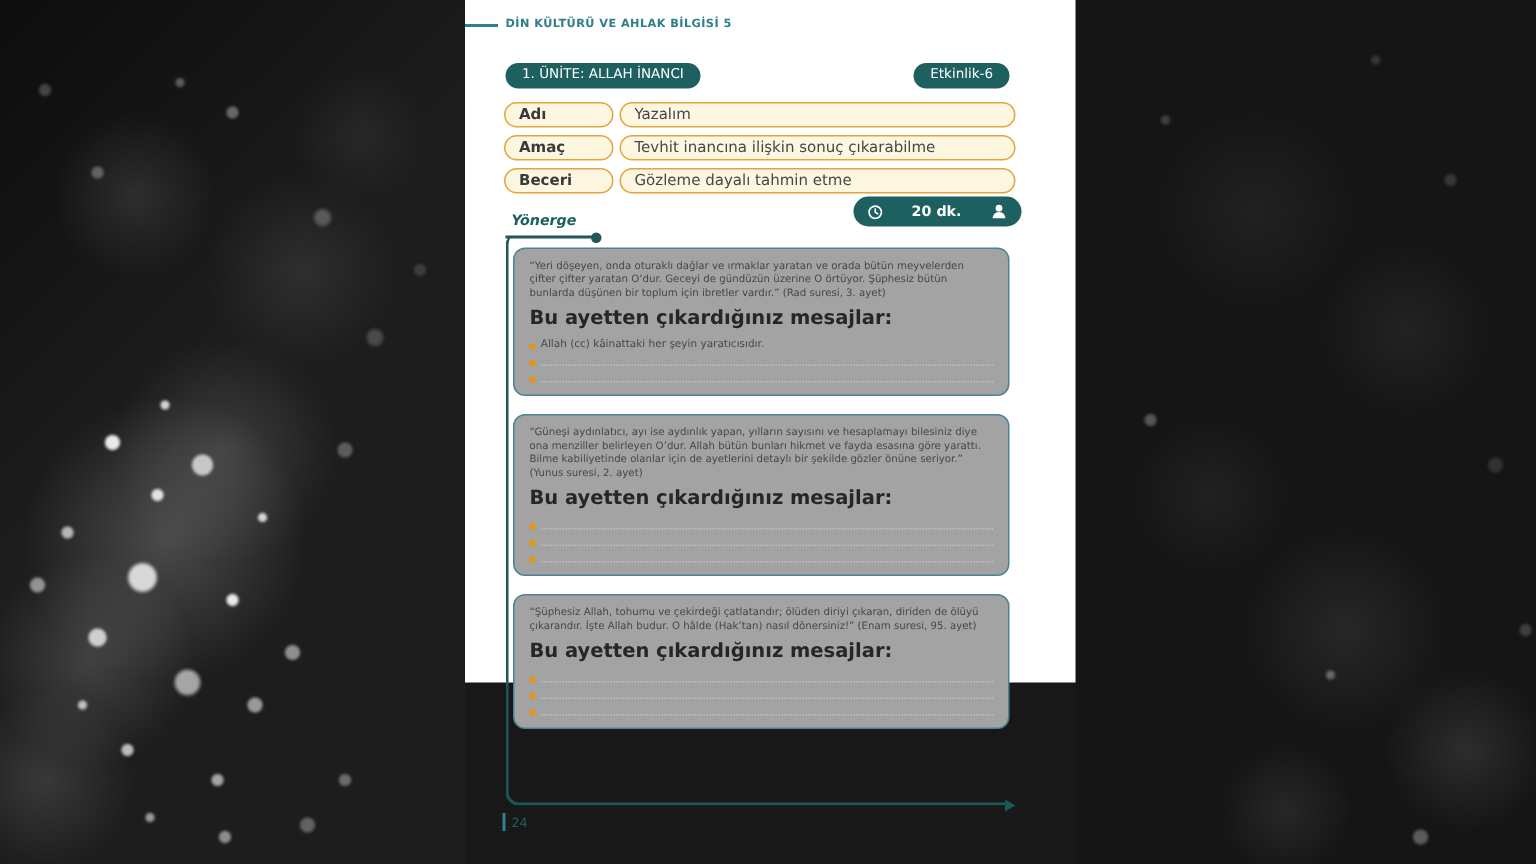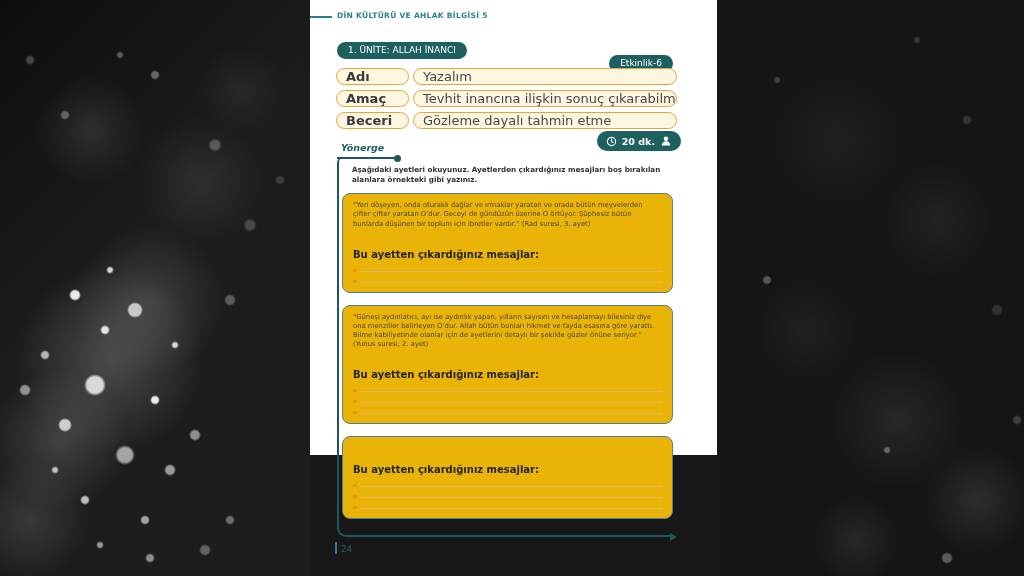--- a/index.html
+++ b/index.html
@@ -95,36 +95,36 @@
     font-size: 7.5px; font-weight: bold; letter-spacing: .3px; color: #2e7f8a;
   }
 
   .badge {
     position: absolute; height: 17px; line-height: 17px;
     background: #1e6060; color: #ffffff;
     font-weight: normal; font-size: 9px;
     border-radius: 9px; padding: 0 11px; white-space: nowrap;
   }
   .unit-badge { left: 27px; top: 42px; }
-  .activity-badge { right: 44px; top: 55px; text-align: center; }
+  .activity-badge { right: 44px; top: 42px; text-align: center; }
 
   .meta-row { position: absolute; left: 26px; height: 17px; }
   .meta-row.r0 { top: 68px; } .meta-row.r1 { top: 90px; } .meta-row.r2 { top: 112px; }
   .pill {
     position: absolute; top: 0; height: 17px; line-height: 15px;
     background: #fdf6e0; border: 1.4px solid #e5a33c; border-radius: 9px;
-    font-size: 13px; color: #474747; padding: 0 9px; white-space: nowrap; overflow: hidden;
+    font-size: 10px; color: #474747; padding: 0 9px; white-space: nowrap; overflow: hidden;
   }
   .pill.label { left: 0; width: 73px; font-weight: bold; color: #3a3a3a; }
   .pill.value { left: 77px; width: 264px; }
 
   .duration-badge {
     position: absolute; right: 36px; top: 131px; height: 20px;
     background: #1e6060; border-radius: 10px;
-    display: flex; align-items: center; gap: 5px; padding: 0 9px;
+    display: flex; align-items: center; gap: 19px; padding: 0 9px;
     color: #fff; font-weight: bold; font-size: 9.5px; white-space: nowrap;
   }
   .duration-badge svg { display: block; }
 
   .directive-label {
     position: absolute; left: 31px; top: 142px;
     font-size: 9.5px; font-weight: bold; color: #1e6060; font-style: italic;
   }
   .rail-top { position: absolute; left: 27px; top: 157px; width: 60px; height: 2px; background: #1e5757; }
   .rail-dot { position: absolute; left: 84px; top: 154.5px; width: 7px; height: 7px; border-radius: 50%; background: #1e5757; }
@@ -137,24 +137,24 @@
     position: absolute; left: 360px; top: 533px;
     width: 0; height: 0;
     border-left: 7px solid #1e5757; border-top: 4px solid transparent; border-bottom: 4px solid transparent;
   }
 
   .directive-body { position: absolute; left: 32px; top: 165px; width: 331px; }
   .instruction { font-size: 7.2px; font-weight: bold; color: #333; line-height: 1.35; margin: 0 2px 9px 10px; width: 315px; }
 
   .verse-box {
     border: 1.2px solid #4e8194; border-radius: 8px;
-    padding: 7px 10px 6px 10px; margin-bottom: 12px; background: #eab308;
+    padding: 7px 10px 6px 10px; margin-bottom: 12px; background: #a3a3a3;
   }
   .verse { font-size: 6.8px; line-height: 1.33; color: #474747; }
-  .prompt { font-size: 10px; font-weight: bold; color: #262626; margin-top: 20px; }
+  .prompt { font-size: 13px; font-weight: bold; color: #262626; margin-top: 5px; }
   .answers { margin-top: 4px; }
   .answer-line { display: flex; align-items: flex-end; height: 11px; }
   .bullet { width: 3.5px; height: 3.5px; border-radius: 50%; background: #e9940c; margin: 0 4px 2.5px 0; flex: none; }
   .answer-text { font-size: 7px; color: #474747; line-height: 1.1; padding-bottom: 1px; }
   .answer-rule { flex: 1; border-bottom: 1.3px dotted #cdc2ad; margin-bottom: 2.5px; }
 
   .pageno-rule { position: absolute; left: 25px; top: 542px; width: 1.6px; height: 12px; background: #2e7f8a; }
   .pageno { position: absolute; left: 31px; top: 544px; font-size: 8.5px; font-weight: normal; color: #1e6060; }
 </style>
 </head>
@@ -206,28 +206,31 @@
     </span>
   </div>
 
   <div class="directive-label">Yönerge</div>
   <div class="rail-top"></div>
   <div class="rail-dot"></div>
   <div class="rail-main"></div>
   <div class="rail-arrow"></div>
 
   <div class="directive-body">
-    <p class="instruction">Aşağıdaki ayetleri okuyunuz. Ayetlerden çıkardığınız mesajları boş bırakılan alanlara örnekteki gibi yazınız.</p>
 
     <div class="verse-box">
       <p class="verse">“Yeri döşeyen, onda oturaklı dağlar ve ırmaklar yaratan ve orada bütün meyvelerden çifter çifter yaratan O’dur. Geceyi de gündüzün üzerine O örtüyor. Şüphesiz bütün bunlarda düşünen bir toplum için ibretler vardır.” (Rad suresi, 3. ayet)</p>
       <p class="prompt">Bu ayetten çıkardığınız mesajlar:</p>
       <div class="answers">
         <div class="answer-line">
           <span class="bullet"></span>
+          <span class="answer-text">Allah (cc) kâinattaki her şeyin yaratıcısıdır.</span>
+        </div>
+        <div class="answer-line">
+          <span class="bullet"></span>
           <span class="answer-rule"></span>
         </div>
         <div class="answer-line">
           <span class="bullet"></span>
           <span class="answer-rule"></span>
         </div>
       </div>
     </div>
 
     <div class="verse-box">
@@ -243,20 +246,21 @@
           <span class="answer-rule"></span>
         </div>
         <div class="answer-line">
           <span class="bullet"></span>
           <span class="answer-rule"></span>
         </div>
       </div>
     </div>
 
     <div class="verse-box">
+      <p class="verse">“Şüphesiz Allah, tohumu ve çekirdeği çatlatandır; ölüden diriyi çıkaran, diriden de ölüyü çıkarandır. İşte Allah budur. O hâlde (Hak’tan) nasıl dönersiniz!” (Enam suresi, 95. ayet)</p>
       <p class="prompt">Bu ayetten çıkardığınız mesajlar:</p>
       <div class="answers">
         <div class="answer-line">
           <span class="bullet"></span>
           <span class="answer-rule"></span>
         </div>
         <div class="answer-line">
           <span class="bullet"></span>
           <span class="answer-rule"></span>
         </div>

